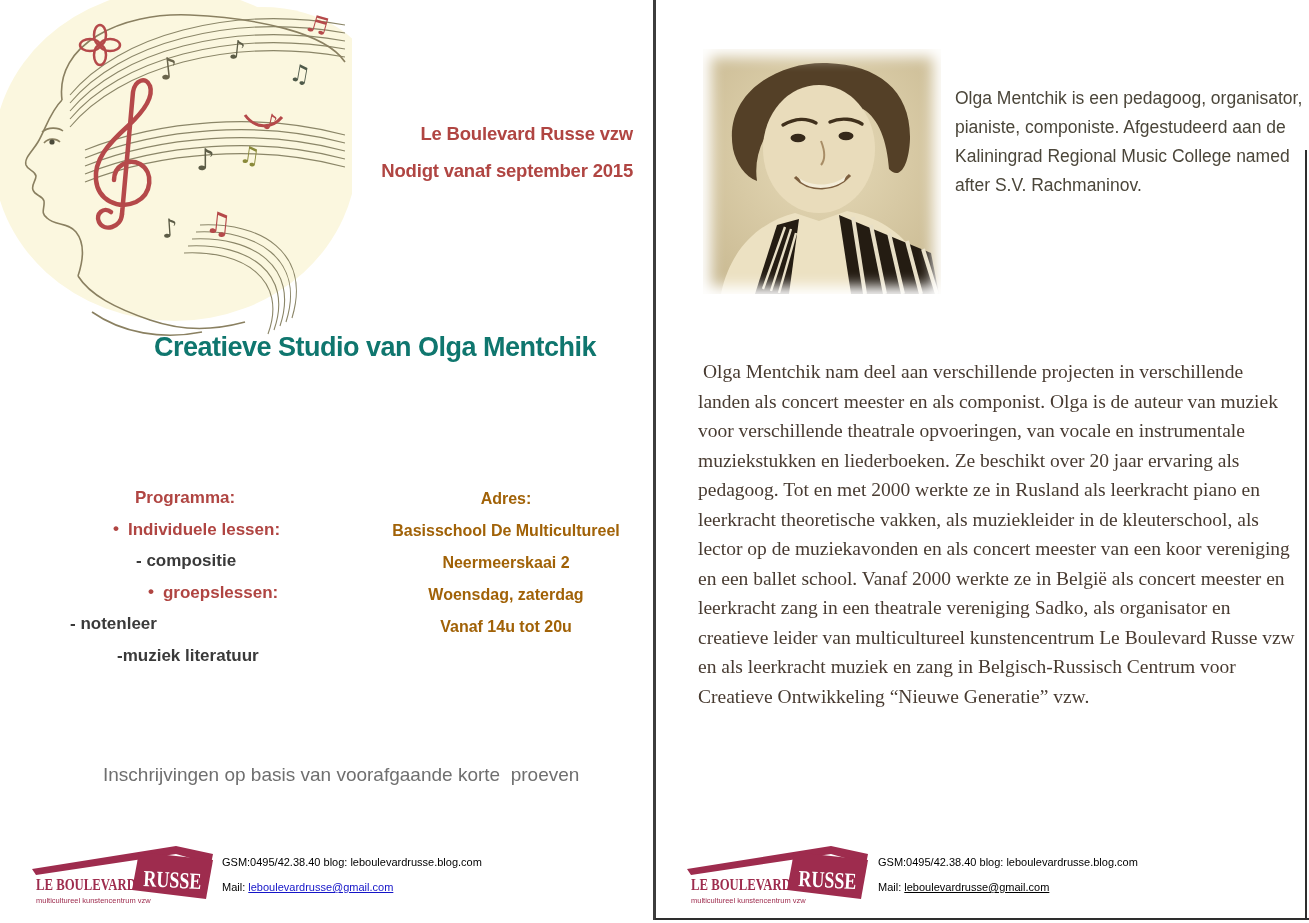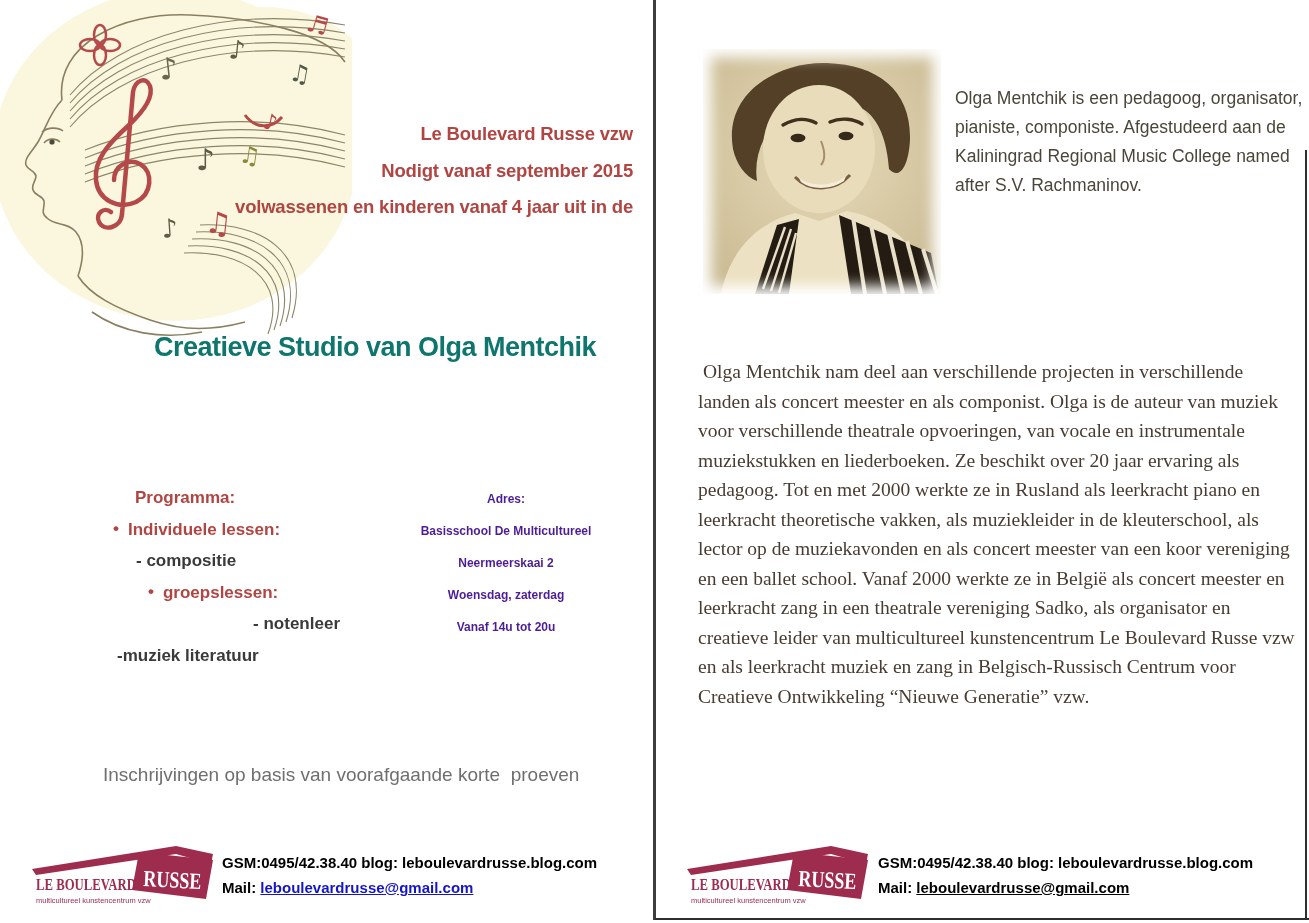--- a/index.html
+++ b/index.html
@@ -22,36 +22,36 @@
                 color:#0f766e; font-weight:bold; font-size:27px; letter-spacing:-0.5px; }
 
   .programma { position:absolute; left:0; top:488px; width:340px; font-size:17px; font-weight:bold; }
   .programma .line { position:relative; height:31.5px; color:#3a3a3a; }
   .programma .red  { color:#b04542; }
   .prog-head   { margin-left:135px; }
   .prog-item-0 { margin-left:113px; }
   .prog-item-1 { margin-left:157px; }
   .prog-item-2 { margin-left:136px; }
   .prog-item-3 { margin-left:148px; }
-  .prog-item-4 { margin-left:70px;text-align:right; }
+  .prog-item-4 { margin-left:70px; }
   .prog-item-5 { margin-left:117px; }
   .bullet { display:inline-block; color:#b04542; margin-right:9px; transform:translateY(-1px); }
 
   .adres { position:absolute; left:372px; top:488px; width:268px; text-align:center;
-           color:#4c1d95; font-weight:bold; font-size:12px; }
+           color:#a16207; font-weight:bold; font-size:16px; }
   .adres .line { height:32px; line-height:22px; }
 
   .note-line { position:absolute; left:103px; top:764px; width:520px;
                color:#6f6f6f; font-size:19px; white-space:pre-wrap; }
 
   
   .footer-logo { position:absolute; width:192px; height:64px; }
   .footer-left-logo  { left:26px;  top:843px; }
   .footer-right-logo { left:681px; top:843px; }
-  .footer-text { position:absolute; font-size:15px; font-weight:bold; color:#000; line-height:25px; }
+  .footer-text { position:absolute; font-size:11px; font-weight:normal; color:#000; line-height:25px; }
   .footer-left-text  { left:222px; top:850px; }
   .footer-right-text { left:878px; top:850px; }
   .mail-link-blue  { color:#1414c8; text-decoration:underline; }
   .mail-link-black { color:#000;    text-decoration:underline; }
 
   
   .photo { position:absolute; left:703px; top:49px; width:238px; height:245px;
            box-shadow: inset 0 0 16px 9px #ffffff; background:#d9cba6; }
   .photo svg { display:block; }
   .photo .vignette { position:absolute; inset:0; box-shadow: inset 0 0 14px 8px #ffffff; pointer-events:none; }
@@ -124,21 +124,20 @@
         <text x="204" y="232" font-size="30" fill="#b5494a" transform="rotate(6 204 232)">♫</text>
         <text x="262" y="128" font-size="22" fill="#b5494a" transform="rotate(12 262 128)">♪</text>
       </g>
       <path d="M245,115 C255,129 272,129 282,117" stroke="#b5494a" stroke-width="3" fill="none"></path>
     </svg>
   </div>
 
   <div class="intro-red">
     <div>Le Boulevard Russe vzw</div>
     <div>Nodigt vanaf september 2015</div>
-    <div>volwassenen en kinderen vanaf 4 jaar uit in de</div>
   </div>
 
   <div class="page-title">Creatieve Studio van Olga Mentchik</div>
 
   <div class="programma">
     <div class="line red prog-head">Programma:</div>
     <div class="line red prog-item-0"><span class="bullet">•</span><span>Individuele lessen:</span></div>
     <div class="line prog-item-2"><span>- compositie</span></div>
     <div class="line red prog-item-3"><span class="bullet">•</span><span>groepslessen:</span></div>
     <div class="line prog-item-4"><span>- notenleer</span></div>

